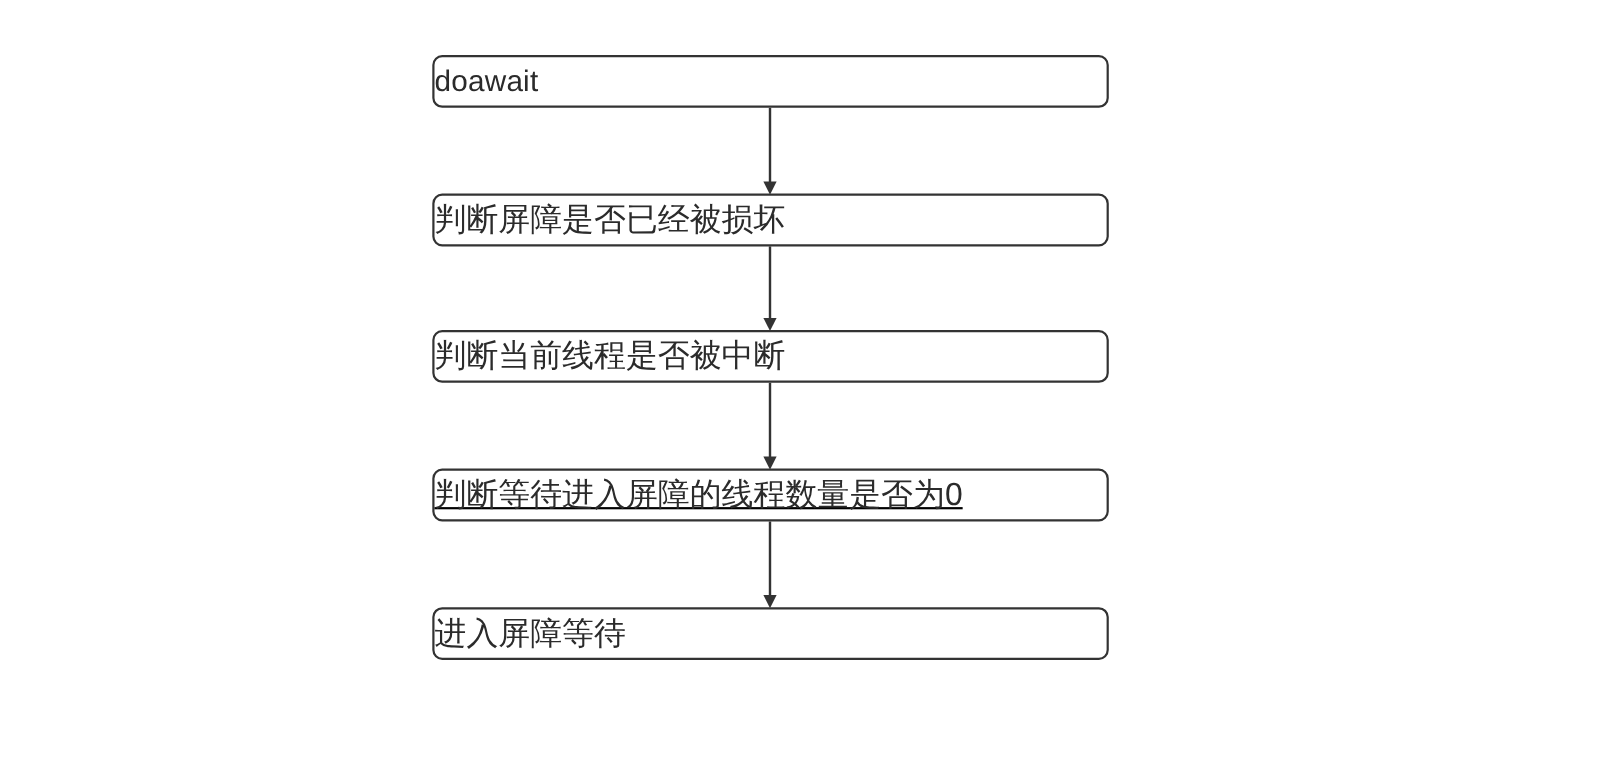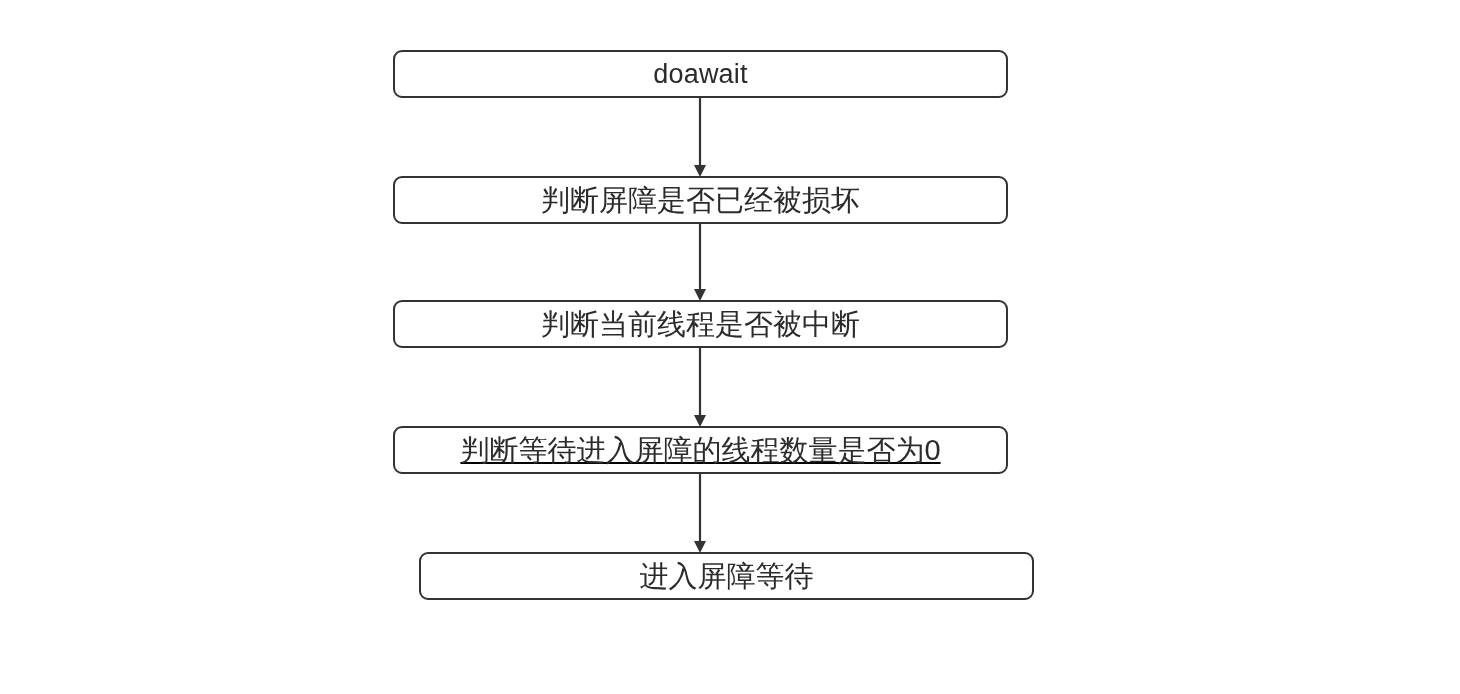--- a/index.html
+++ b/index.html
@@ -21,38 +21,37 @@
     position: absolute;
     left: 393px;
     width: 615px;
     height: 48px;
     box-sizing: border-box;
     border: 2px solid #333333;
     border-radius: 9px;
     background: #ffffff;
     display: flex;
     align-items: center;
-    justify-content: center;
   }
   .flow-node .node-label {
     font-size: 29px;
     line-height: 1;
     color: #2b2b2b;
     white-space: nowrap;
     letter-spacing: 0px;
   }
   .flow-node.latin .node-label {
     font-size: 27px;
     letter-spacing: 0.2px;
   }
   .node-1 { top: 50px; }
   .node-2 { top: 176px; }
   .node-3 { top: 300px; }
   .node-4 { top: 426px; text-decoration: underline; }
-  .node-5 { top: 552px; margin-left: 26px; }
+  .node-5 { top: 552px; }
 
   .connector {
     position: absolute;
     left: 0;
     top: 0;
     width: 1460px;
     height: 694px;
     pointer-events: none;
   }
   .connector line {

